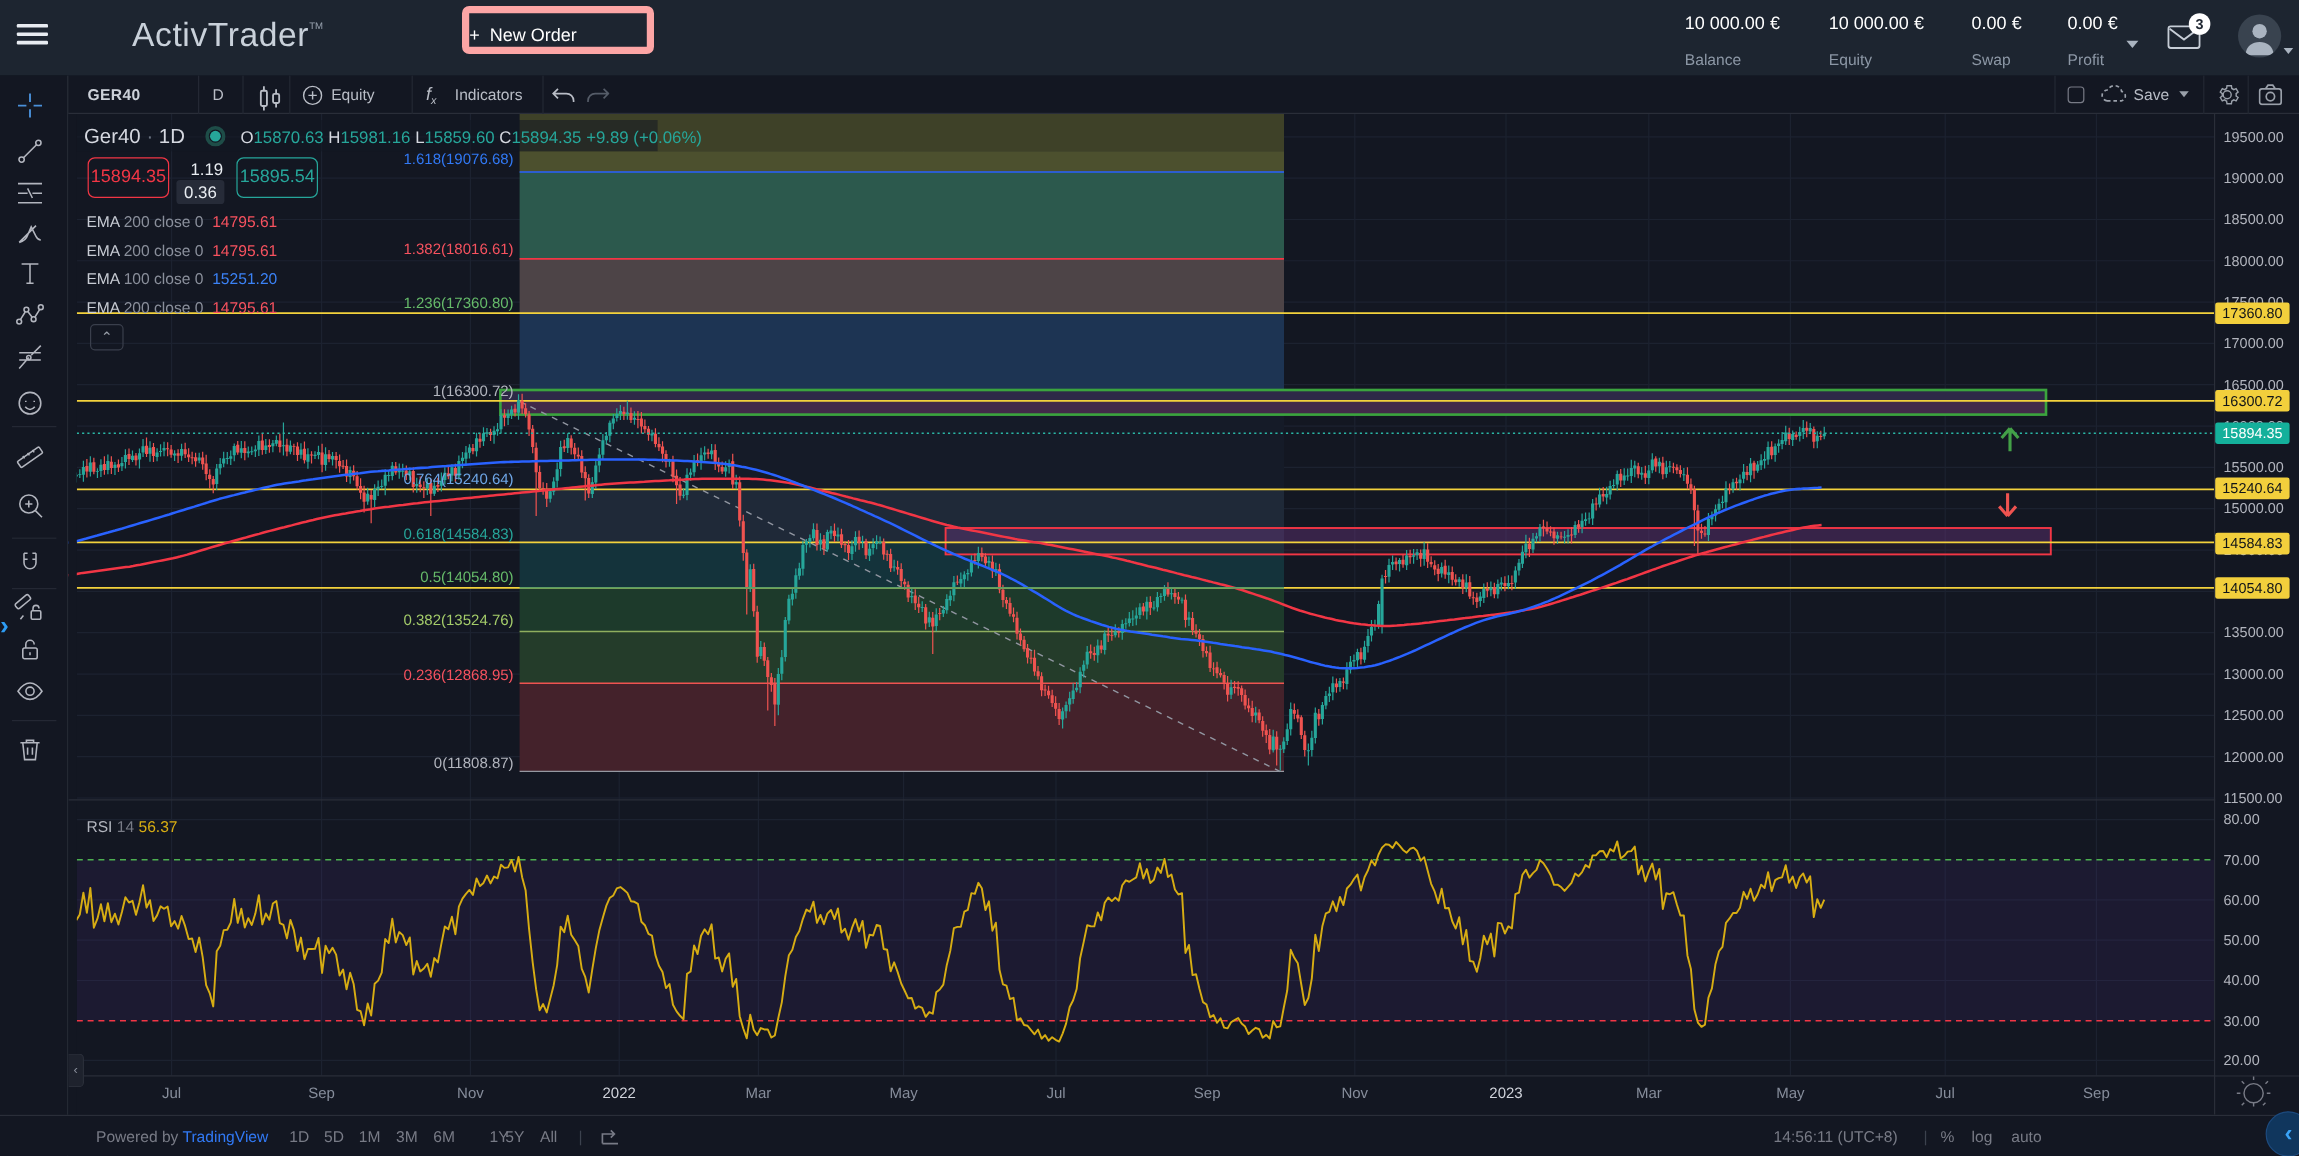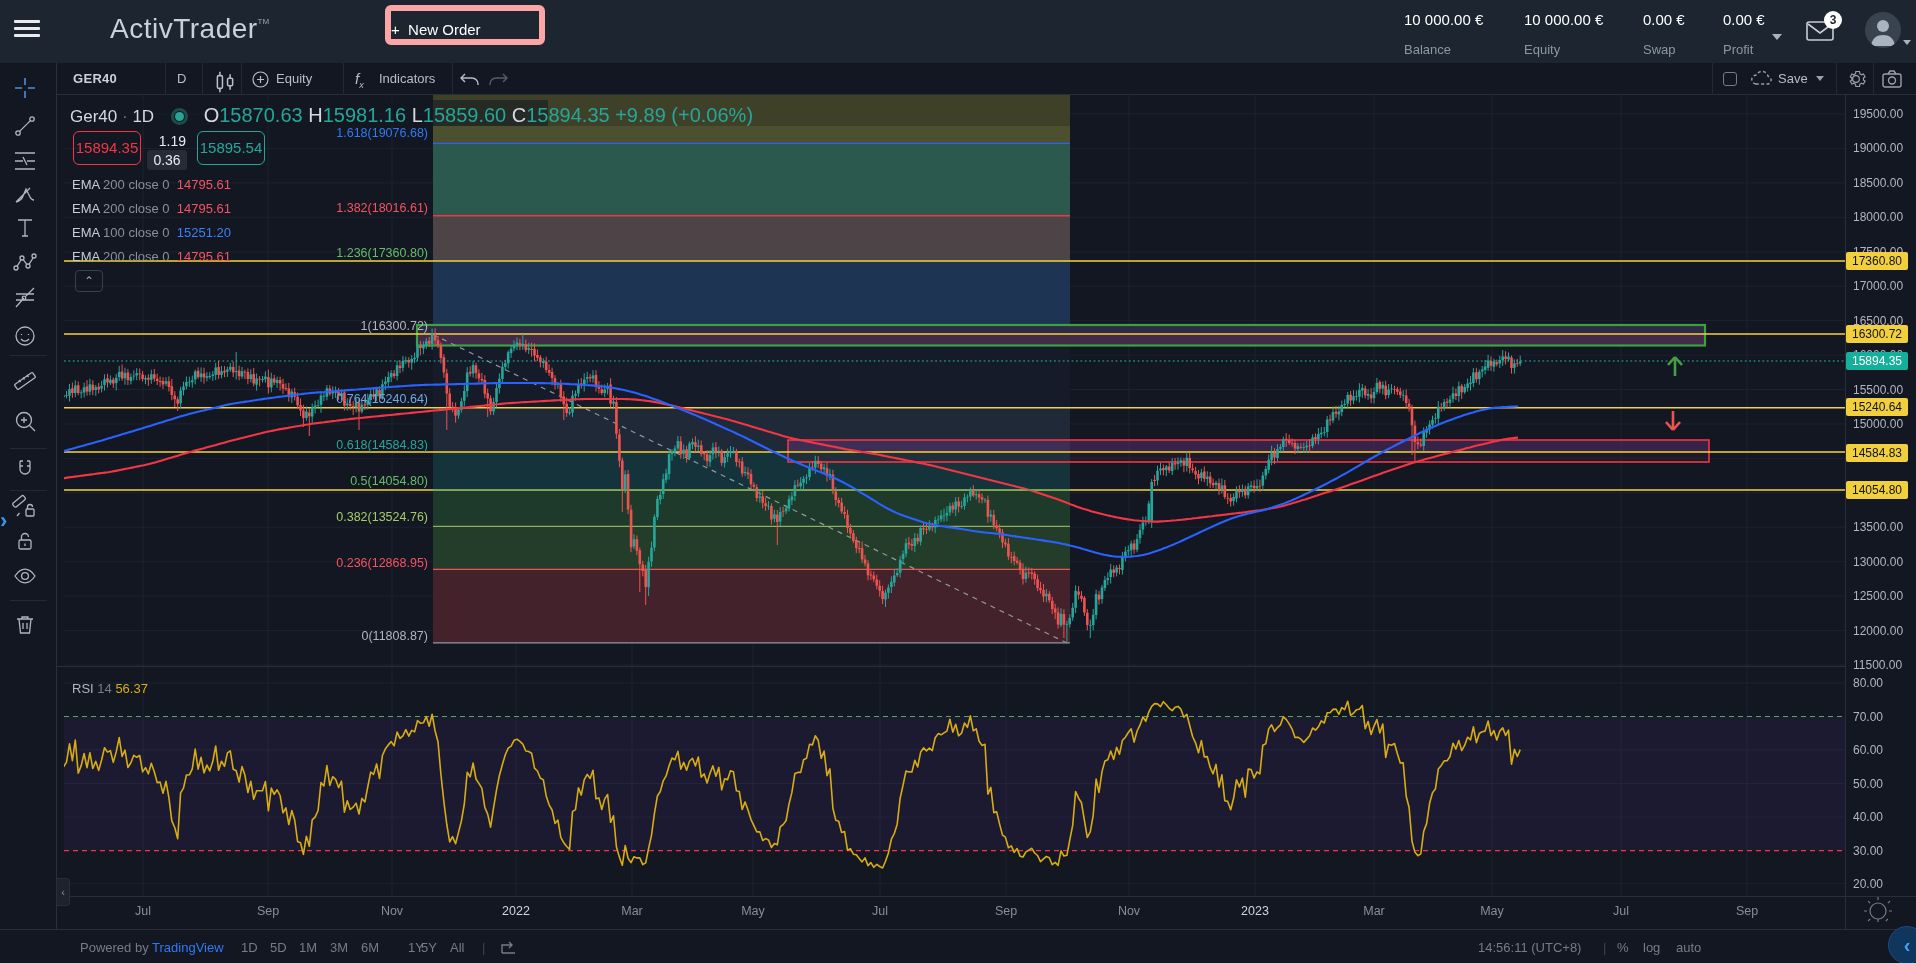--- a/index.html
+++ b/index.html
@@ -17,21 +17,21 @@
 #caret2{position:absolute;left:1903px;top:40px;width:0;height:0;border-left:4px solid transparent;border-right:4px solid transparent;border-top:5px solid #aab4c0}
 #row2{position:absolute;left:0;top:63px;width:1916px;height:32px;background:#131722;border-bottom:1px solid #2a2e39}
 #row2 .sep{position:absolute;top:0;width:1px;height:32px;background:#242834}
 #row2 .t{position:absolute;top:0;height:32px;line-height:32px;color:#b9bdc6;font-size:13px}
 #lefttb{position:absolute;left:0;top:63px;width:57px;height:900px;background:#131722;border-right:1px solid #2a2e39}
 .ti{position:absolute;left:11px;width:28px;height:28px}
 .tsep{position:absolute;left:10px;width:37px;height:1px;background:#242834}
 #chart{position:absolute;left:57px;top:95px}
 #legend{position:absolute;left:64px;top:100px}
 .lrow1{position:absolute;left:6px;top:4px;white-space:nowrap;font-size:17px;color:#d5d8e0}
-.ohlc{font-size:20px;color:#d5d8e0}
+.ohlc{font-size:14px;color:#d5d8e0}
 .ohlc b{color:#26a69a;font-weight:400}
 .box{position:absolute;width:68px;height:34px;border-radius:6px;border:1.5px solid;text-align:center;line-height:32px;font-size:15px}
 .emarow{position:absolute;left:8px;white-space:nowrap;font-size:13px;color:#c8ccd4}
 .emarow i{font-style:normal;color:#8a8f9b}
 #fibbtn{position:absolute;left:11px;top:170px;width:28px;height:22px;border:1px solid #3a3f4c;border-radius:4px;color:#9aa0aa;text-align:center;line-height:20px;font-size:12px}
 #botbar{position:absolute;left:0;top:929px;width:1916px;height:34px;background:#131722;border-top:1px solid #2a2e39;font-size:13px;color:#787b86}
 #botbar .it{position:absolute;top:10px}
 #rsilab{position:absolute;left:72px;top:681px;font-size:13px;color:#b2b5be}
 #collapse{position:absolute;left:57px;top:878px;width:13px;height:28px;background:#1e222d;border:1px solid #2a2e39;border-left:none;border-radius:0 4px 4px 0;color:#8a8f9b;font-size:11px;text-align:center;line-height:26px}
 #bluearr{position:absolute;left:0px;top:508px;color:#2d9cf4;font-size:22px;font-weight:700}

